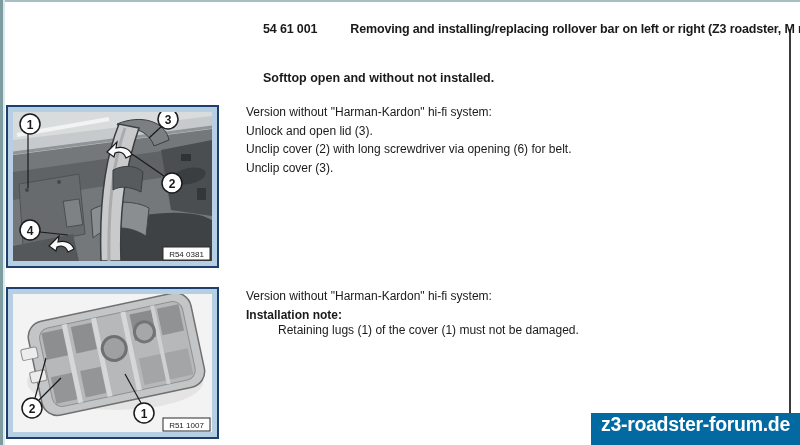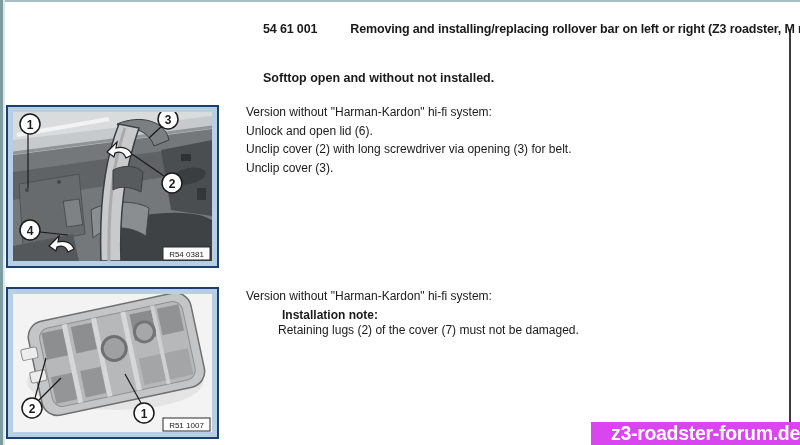--- a/index.html
+++ b/index.html
@@ -14,31 +14,31 @@
   .edge-right{position:absolute;left:789px;top:29px;width:2px;height:416px;background:#3b3b3b;}
 
   .doc-header{position:absolute;left:263px;top:22px;font-size:12.5px;font-weight:bold;
     letter-spacing:-0.15px;white-space:nowrap;}
   .doc-number{margin-right:33px;}
   .precondition{position:absolute;left:263px;top:71px;font-size:12.5px;font-weight:bold;}
 
   .tblock{position:absolute;left:246px;font-size:12px;line-height:18.6px;white-space:nowrap;}
   .tblock-2{position:absolute;left:246px;font-size:12px;white-space:nowrap;}
   .tb2-heading{line-height:18.6px;margin-bottom:2px;}
-  .tb2-note-label{line-height:15px;font-weight:bold;margin-left:36px;}
+  .tb2-note-label{line-height:15px;font-weight:bold;}
   .tb2-note-text{line-height:14px;padding-left:32px;}
 
   .fig-frame{position:absolute;left:6px;width:213px;border:2px solid #1d3f6d;
     background:#b6cfe2;padding:5px;box-sizing:border-box;}
   .fig-frame svg{display:block;}
   .fig-1{top:105px;height:163px;}
   .fig-2{top:287px;height:152px;}
 
-  .watermark{position:absolute;right:0;bottom:0;width:209px;height:23px;background:#d946ef;
-    color:#ffffff;font-weight:bold;font-size:19.5px;line-height:23px;text-align:right;
+  .watermark{position:absolute;right:0;bottom:0;width:209px;height:32px;background:#0369a1;
+    color:#ffffff;font-weight:bold;font-size:19.5px;line-height:23px;text-align:center;
     letter-spacing:-0.3px;}
 </style>
 </head>
 <body>
 
 <div class="page">
   <div class="edge-top"></div>
   <div class="edge-left-outer"></div>
   <div class="edge-left-inner"></div>
   <div class="edge-right"></div>
@@ -108,22 +108,22 @@
 
       <g>
         <rect x="150" y="135" width="47" height="13" fill="#ffffff" stroke="#2a2a2a" stroke-width="1"></rect>
         <text x="173.5" y="144.5" font-size="8" text-anchor="middle" fill="#1a1a1a">R54 0381</text>
       </g>
     </svg>
   </div>
 
   <div class="tblock" style="top:103px;">
     <div>Version without "Harman-Kardon" hi-fi system:</div>
-    <div>Unlock and open lid (6).</div>
-    <div>Unclip cover (2) with long screwdriver via opening (3) for belt.</div>
+    <div>Unlock and open lid (3).</div>
+    <div>Unclip cover (2) with long screwdriver via opening (6) for belt.</div>
     <div>Unclip cover (3).</div>
   </div>
 
   <div class="fig-frame fig-2">
     <svg width="199" height="138" viewBox="0 0 199 138">
       <rect x="0" y="0" width="199" height="138" fill="#f3f3f3"></rect>
       <ellipse cx="102" cy="88" rx="88" ry="28" fill="#e4e4e4"></ellipse>
       <g transform="translate(104,58) rotate(-12)">
         <rect x="-84" y="-46" width="166" height="96" rx="16" fill="#c4c5c6" stroke="#707070" stroke-width="1.5"></rect>
         <rect x="-73" y="-38" width="146" height="80" rx="10" fill="#b7b8b9" stroke="#909192" stroke-width="1"></rect>
@@ -159,17 +159,17 @@
       <g>
         <rect x="150" y="124" width="47" height="13" fill="#ffffff" stroke="#2a2a2a" stroke-width="1"></rect>
         <text x="173.5" y="133.5" font-size="8" text-anchor="middle" fill="#1a1a1a">R51 1007</text>
       </g>
     </svg>
   </div>
 
   <div class="tblock-2" style="top:287px;">
     <div class="tb2-heading">Version without "Harman-Kardon" hi-fi system:</div>
     <div class="tb2-note-label">Installation note:</div>
-    <div class="tb2-note-text">Retaining lugs (2) of the cover (7) must not be damaged.</div>
+    <div class="tb2-note-text">Retaining lugs (1) of the cover (1) must not be damaged.</div>
   </div>
 
   <div class="watermark">z3-roadster-forum.de</div>
 </div>
 
 </body></html>

